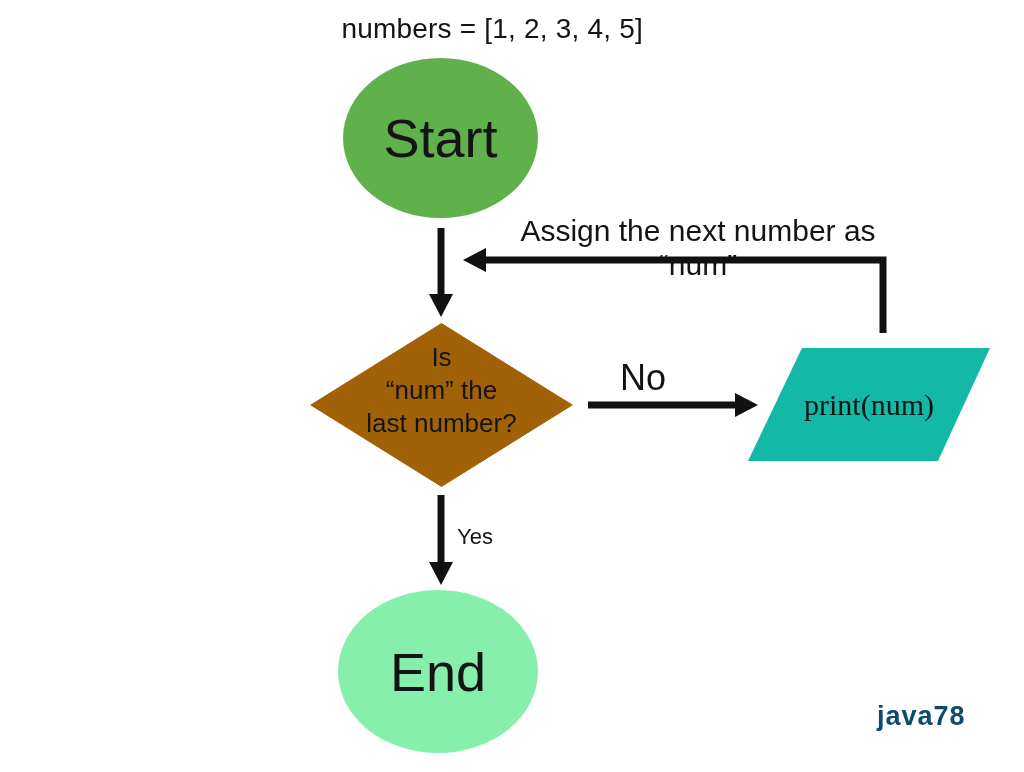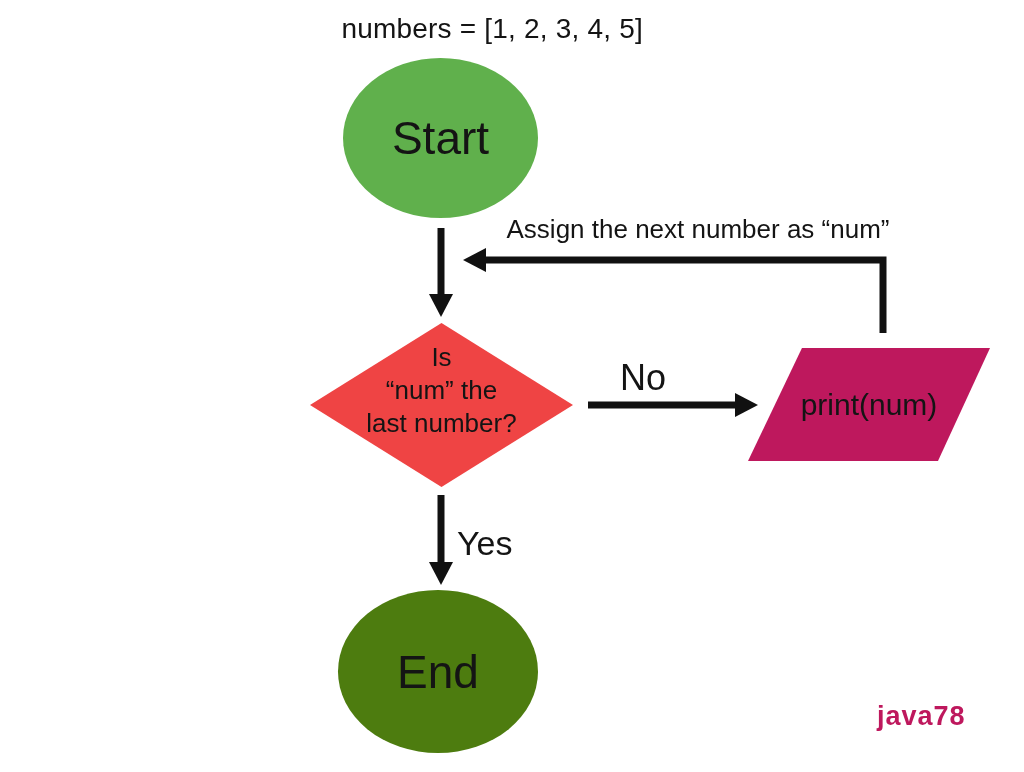--- a/index.html
+++ b/index.html
@@ -25,30 +25,30 @@
     letter-spacing: 0.2px;
   }
   .annotation {
     left: 50px; top: 96px; width: 292px;
     text-align: center;
     font-size: 23px; line-height: 28px;
   }
   .assign-label {
     left: 488px; top: 214px; width: 420px;
     text-align: center;
-    font-size: 26px;
+    font-size: 30px;
   }
   .no-label {
     left: 620px; top: 357px; width: 100px;
     font-size: 36px;
   }
   .yes-label {
     left: 457px; top: 524px; width: 100px;
     text-align: left;
-    font-size: 34px;
+    font-size: 22px;
   }
   .watermark {
     left: 877px; top: 701px;
     font-size: 27px; font-weight: bold;
     letter-spacing: 1px;
   }
 
   
   .node-text { color: #141414; }
 
@@ -57,21 +57,21 @@
     display: flex; align-items: center; justify-content: center;
   }
   .start-ellipse {
     left: 343px; top: 58px; width: 195px; height: 160px;
     background: #60B04C;
   }
   .end-ellipse {
     left: 338px; top: 590px; width: 200px; height: 163px;
     background: #CE3B4F;
   }
-  .ellipse .node-text { font-size: 46px; }
+  .ellipse .node-text { font-size: 54px; }
 
   .diamond {
     left: 310px; top: 323px; width: 263px; height: 164px;
     background: #F2B843;
     clip-path: polygon(50% 0%, 100% 50%, 50% 100%, 0% 50%);
     display: flex; align-items: center; justify-content: center;
     text-align: center;
   }
   .diamond .node-text {
     font-size: 26px; line-height: 33px;
@@ -124,35 +124,35 @@
 
   <div class="abs header-code">numbers = [1, 2, 3, 4, 5]</div>
 
 
   <div class="abs ellipse start-ellipse" style="background: rgb(96, 176, 76);">
     <span class="node-text">Start</span>
   </div>
 
   <div class="abs assign-label">Assign the next number as “num”</div>
 
-  <div class="abs diamond" style="background: #ef4444;">
+  <div class="abs diamond" style="background: #a16207;">
     <div class="node-text">
       <div>Is</div>
       <div>“num” the</div>
       <div>last number?</div>
     </div>
   </div>
 
   <div class="abs no-label">No</div>
 
-  <div class="abs parallelogram" style="background: #be185d;">
+  <div class="abs parallelogram" style="background: #14b8a6; font-family: Liberation Serif, serif;">
     <span class="node-text">print(num)</span>
   </div>
 
   <div class="abs yes-label">Yes</div>
 
-  <div class="abs ellipse end-ellipse" style="background: #4d7c0f;">
+  <div class="abs ellipse end-ellipse" style="background: #86efac;">
     <span class="node-text">End</span>
   </div>
 
-  <div class="abs watermark" style="color: #be185d;">java78</div>
+  <div class="abs watermark" style="color: #0c4a6e;">java78</div>
 
 </div>
 
 </body></html>

